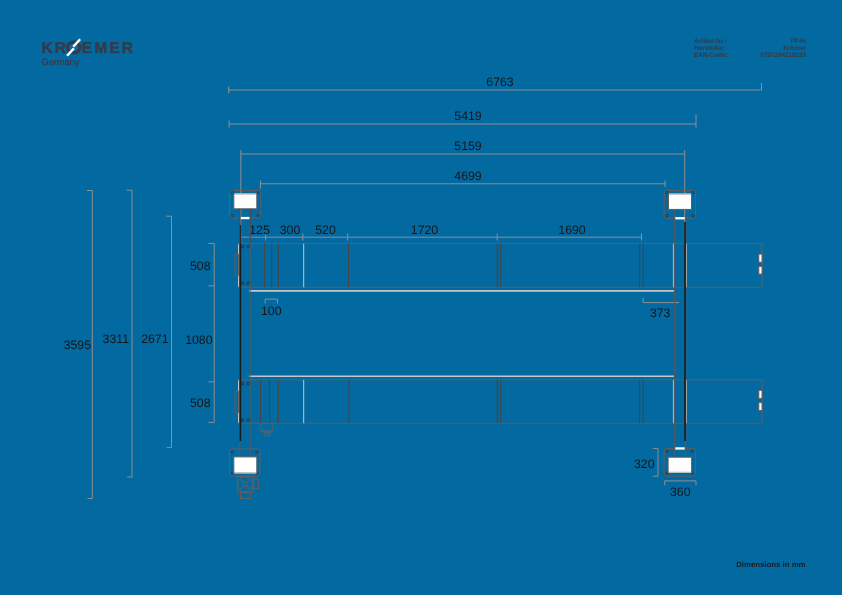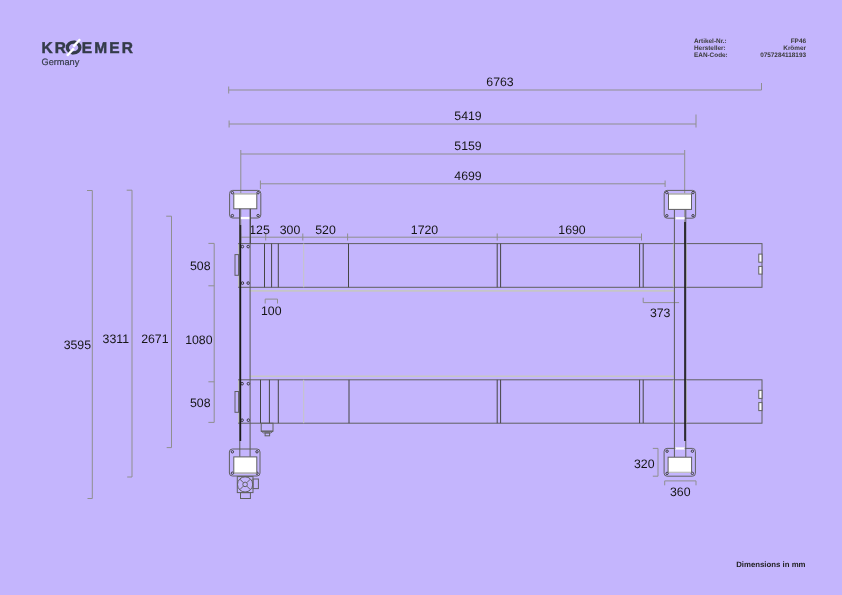--- a/index.html
+++ b/index.html
@@ -1,16 +1,16 @@
 <!DOCTYPE html>
 <html><head>
 <meta charset="utf-8">
 <style>
   html,body{margin:0;padding:0;background:#ffffff;}
-  #canvas{position:relative;width:842px;height:595px;background:#c4b5fd;overflow:hidden;
+  #canvas{position:relative;width:842px;height:595px;background:#0369a1;overflow:hidden;
           font-family:"Liberation Sans", sans-serif;}
   svg{position:absolute;left:0;top:0;transform:translateZ(0);will-change:transform;}
   text{font-family:"Liberation Sans", sans-serif;-webkit-font-smoothing:antialiased;text-rendering:geometricPrecision;}
   .dim{font-size:12.3px;fill:#161616;}
   .info{font-size:6.4px;font-weight:bold;fill:#3a3a3a;}
 </style>
 </head>
 <body>
 <div id="canvas">
 <svg width="842" height="595" viewBox="0 0 842 595">

